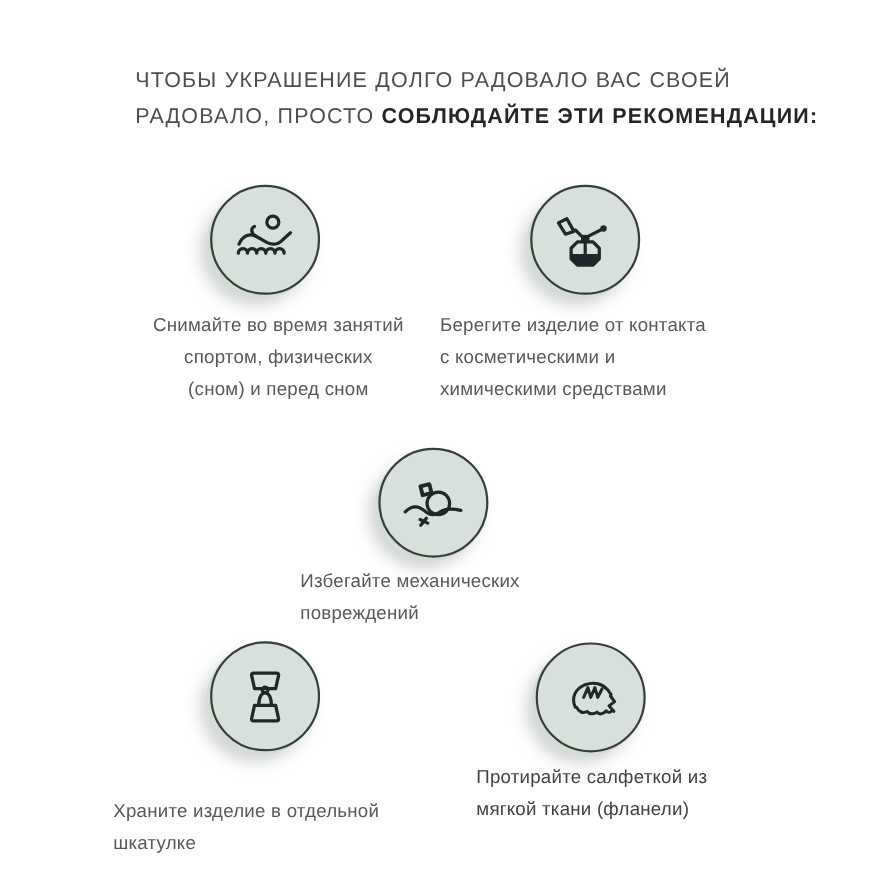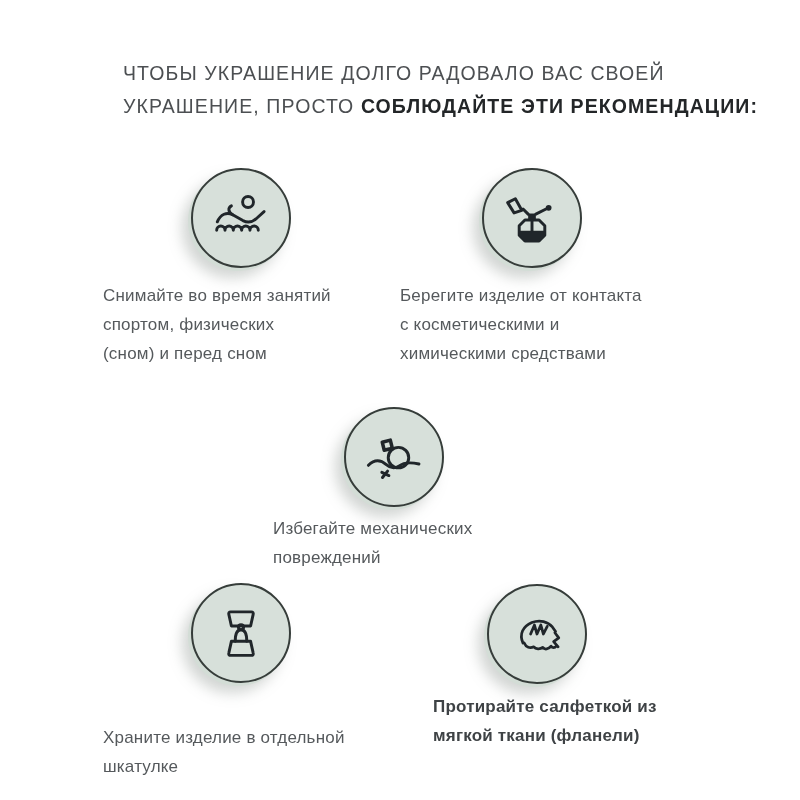--- a/index.html
+++ b/index.html
@@ -37,34 +37,34 @@
   .c2{left:482px;top:168px;}
   .c3{left:344px;top:407px;}
   .c4{left:191px;top:583px;}
   .c5{left:487px;top:584px;}
   
   .caption{
     position:absolute;
     font-size:17px;line-height:29px;letter-spacing:0.2px;
     color:var(--body-text,#55595c);
   }
-  .t1{left:103px;top:281px;width:300px;}
+  .t1{left:103px;top:281px;width:300px;text-align:center;}
   .t2{left:400px;top:281px;width:310px;}
   .t3{left:273px;top:514px;width:260px;}
   .t4{left:103px;top:692px;width:310px;margin-top:31px;}
-  .t5{left:433px;top:692px;width:300px;font-weight:700;color:var(--body-text-emphasis,#3e4245);}
+  .t5{left:433px;top:692px;width:300px;font-weight:400;color:var(--body-text-emphasis,#3e4245);}
 </style>
 </head>
 <body>
 
 <div class="canvas">
 
   <div class="heading">
     <span>ЧТОБЫ УКРАШЕНИЕ ДОЛГО РАДОВАЛО ВАС СВОЕЙ</span><br>
-    <span>УКРАШЕНИЕ, ПРОСТО </span><span class="bold">СОБЛЮДАЙТЕ ЭТИ РЕКОМЕНДАЦИИ:</span>
+    <span>РАДОВАЛО, ПРОСТО </span><span class="bold">СОБЛЮДАЙТЕ ЭТИ РЕКОМЕНДАЦИИ:</span>
   </div>
 
   <div class="circle c1">
     <svg viewBox="0 0 100 100" fill="none" stroke="currentColor" stroke-width="4.6" stroke-linecap="round" stroke-linejoin="round" aria-hidden="true">
       <circle cx="61" cy="25" r="8.5"></circle>
       <path d="M13 56 C18 44 28 40 37 45 L53 54 C61 58 69 56 75 50 L86 40"></path>
       <path d="M37 45 C30 41 29 34 35 31"></path>
       <path d="M12 69 a6.5 6.5 0 0 1 13 0 a6.5 6.5 0 0 1 13 0 a6.5 6.5 0 0 1 13 0 a6.5 6.5 0 0 1 13 0 a6.5 6.5 0 0 1 13 0"></path>
     </svg>
   </div>

